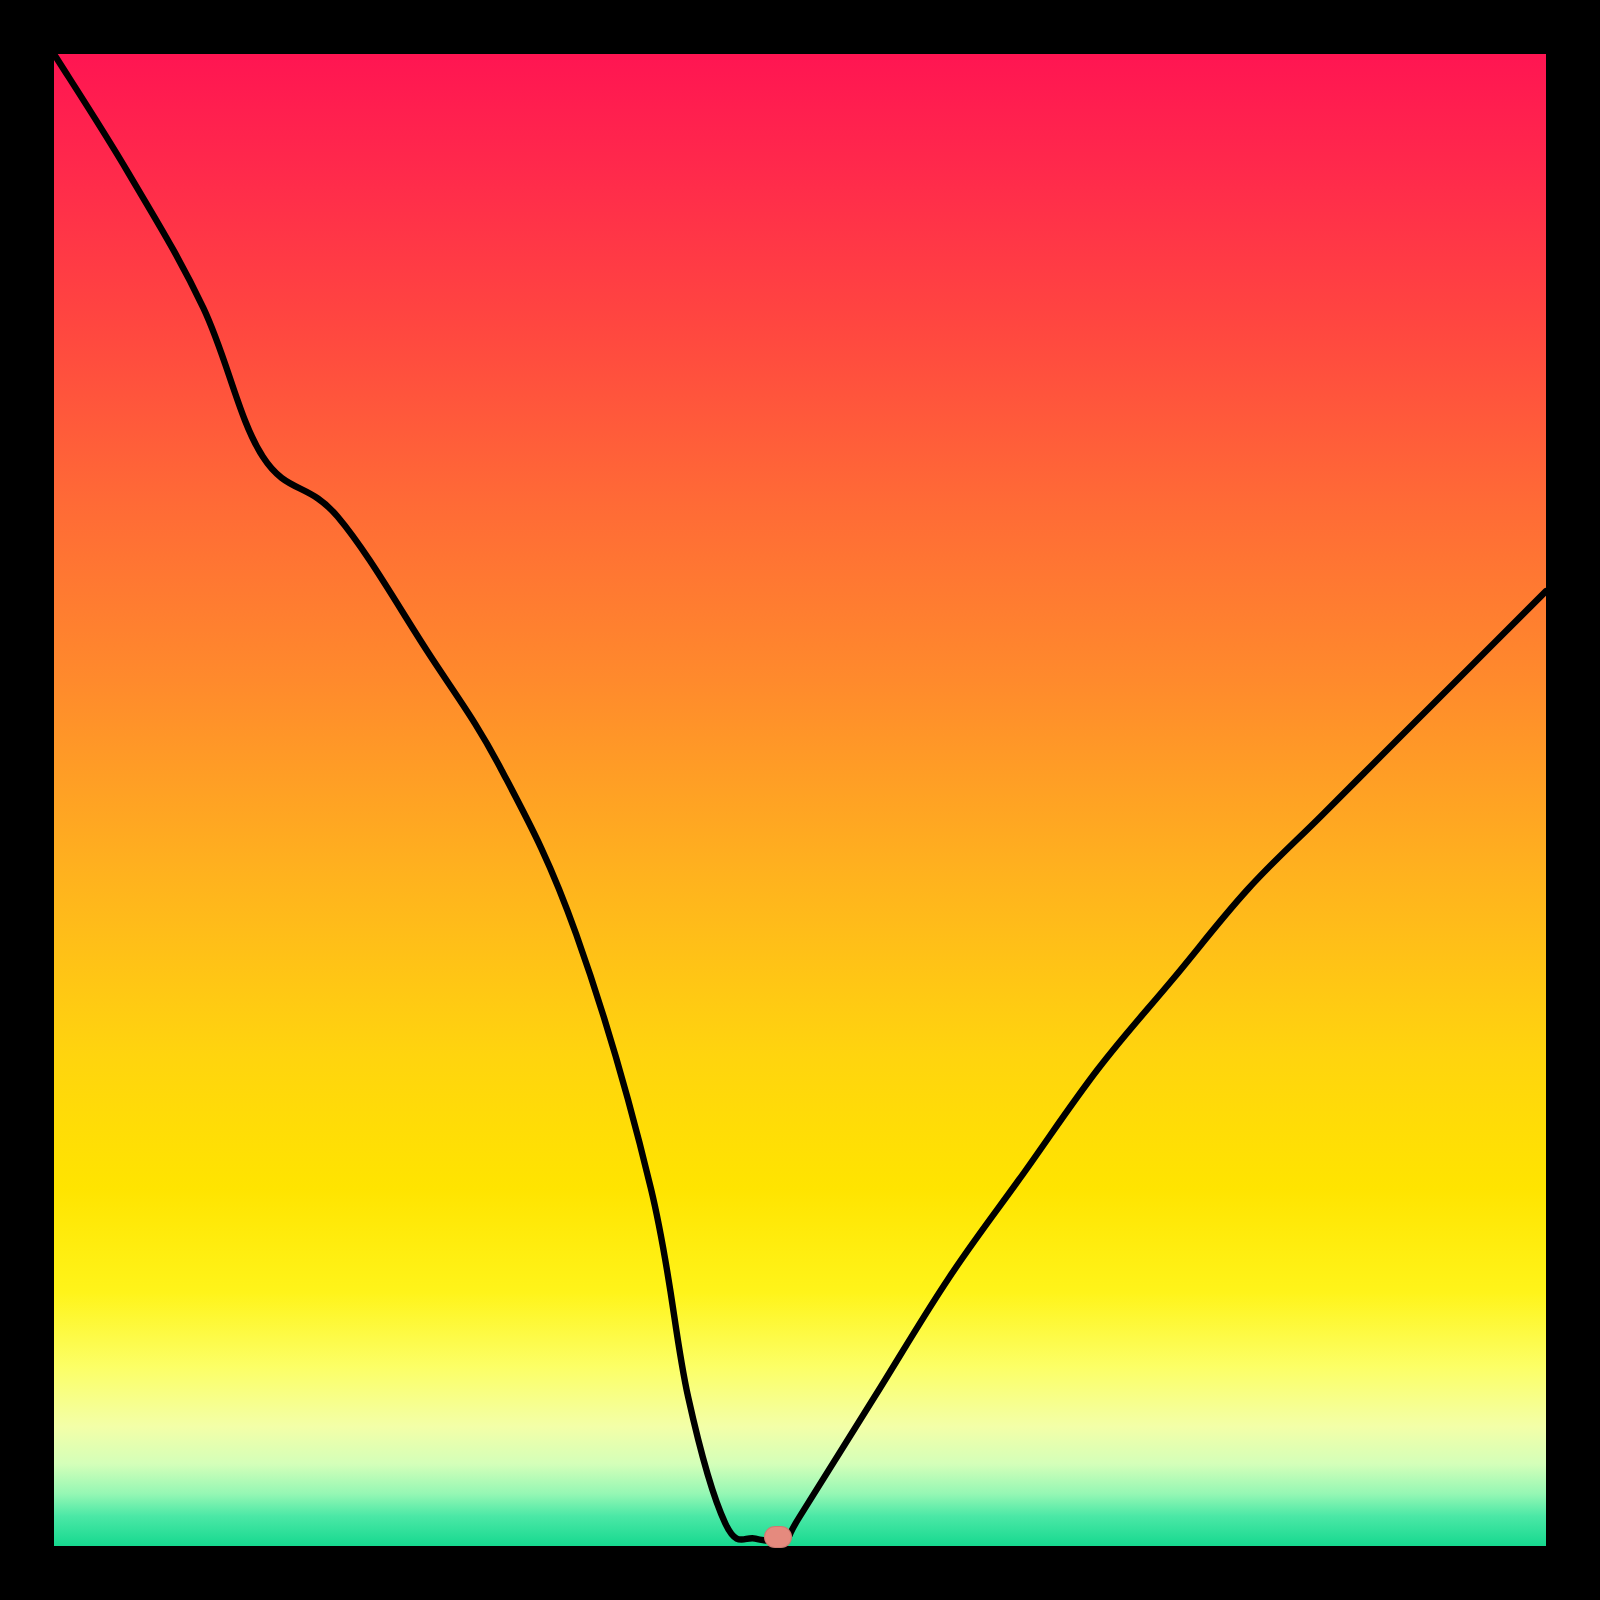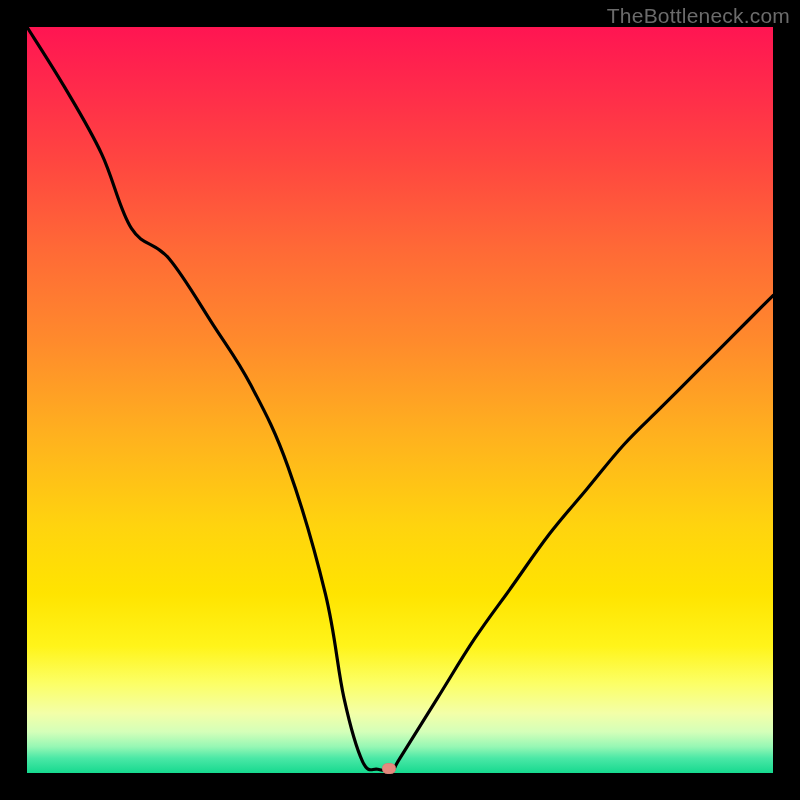--- a/index.html
+++ b/index.html
@@ -79,15 +79,14 @@
 
     <svg class="curve" viewBox="0 0 746 746">
 
       <path id="curve-path" fill="none" stroke="#000000" stroke-width="3.2" stroke-linejoin="round" stroke-linecap="round" d="M 0.00 0.00 C 6.71 10.74 23.87 36.85 37.30 59.68 C 50.73 82.51 62.51 101.31 74.60 126.82 C 86.69 152.33 92.35 182.62 104.44 201.42 C 116.53 220.22 126.97 213.80 141.74 231.26 C 156.51 248.72 171.73 275.57 186.50 298.40 C 201.27 321.23 210.37 332.57 223.80 358.08 C 237.23 383.59 247.67 402.54 261.10 440.14 C 274.53 477.74 288.33 525.33 298.40 566.96 C 308.47 608.59 310.34 641.19 317.05 671.40 C 323.76 701.61 329.66 722.05 335.70 734.81 C 341.74 747.57 345.25 740.93 350.62 742.27 C 355.99 743.61 361.51 744.28 365.54 742.27 C 369.57 740.26 364.94 743.84 373.00 731.08 C 381.06 718.32 396.87 692.88 410.30 671.40 C 423.73 649.92 434.17 631.86 447.60 611.72 C 461.03 591.58 471.47 578.30 484.90 559.50 C 498.33 540.70 508.77 524.74 522.20 507.28 C 535.63 489.82 546.07 478.63 559.50 462.52 C 572.93 446.41 583.37 432.53 596.80 417.76 C 610.23 402.99 620.67 393.89 634.10 380.46 C 647.53 367.03 657.97 356.59 671.40 343.16 C 684.83 329.73 695.27 319.29 708.70 305.86 C 722.13 292.43 739.29 275.27 746.00 268.56"></path>
     </svg>
 
     <div id="min-marker" class="marker" style="left: 354.81px; top: 736.27px; background: rgb(229, 138, 126);"></div>
 
   </div>
 
-  <div class="watermark">TheBottleneck.com</div>
 
 </div>
 
 </body></html>

